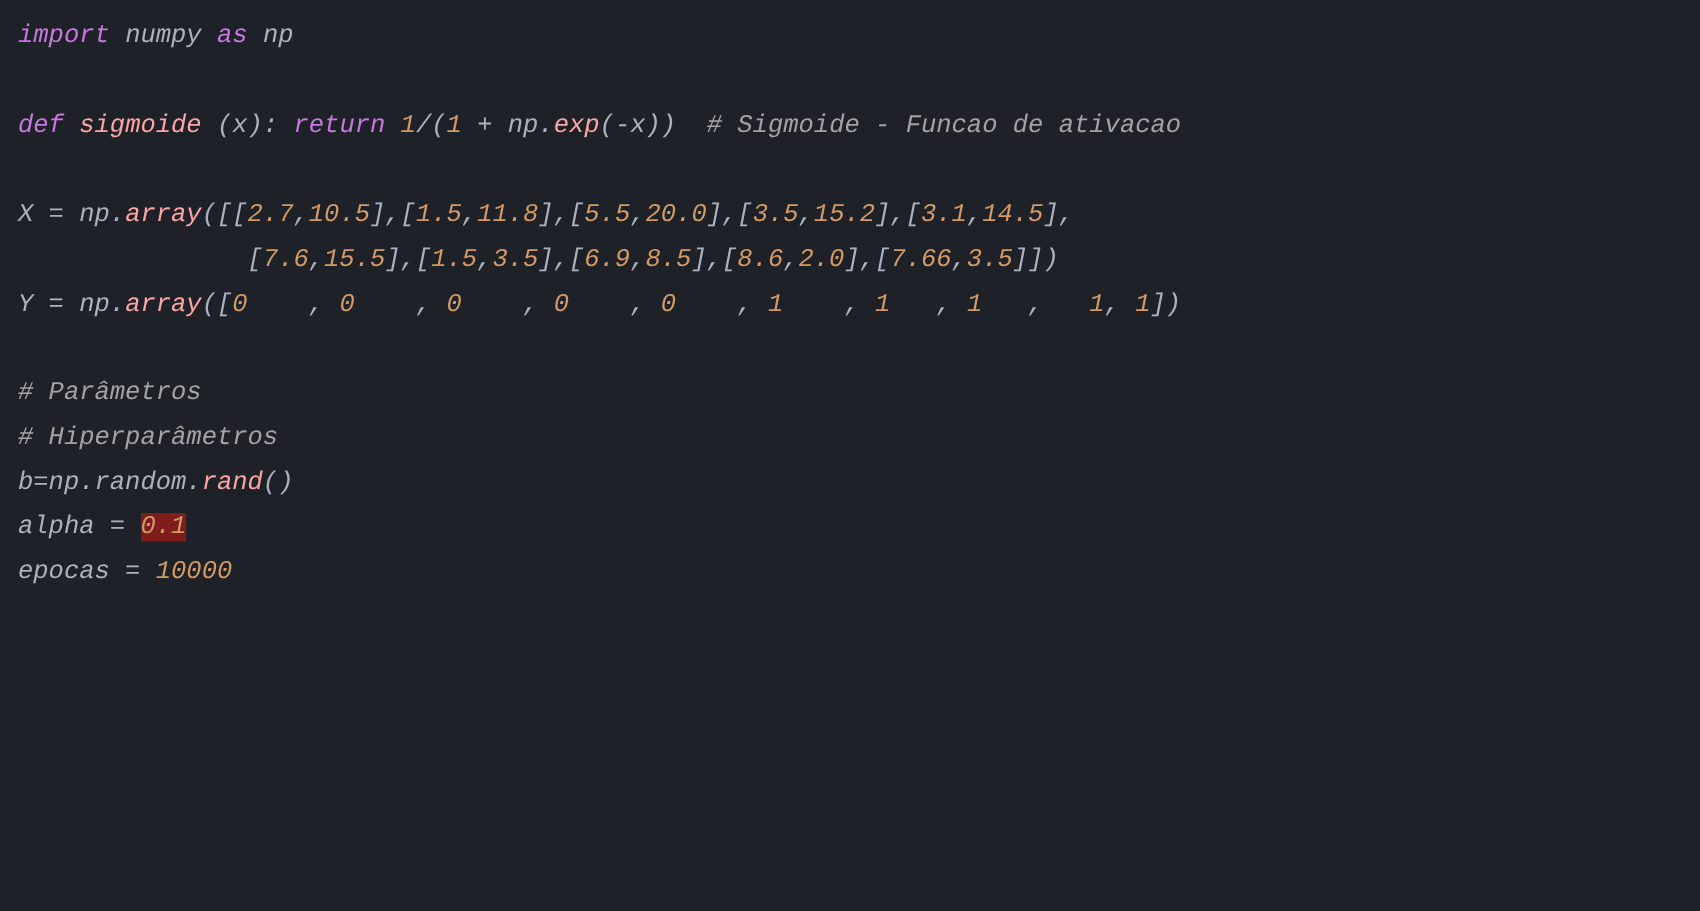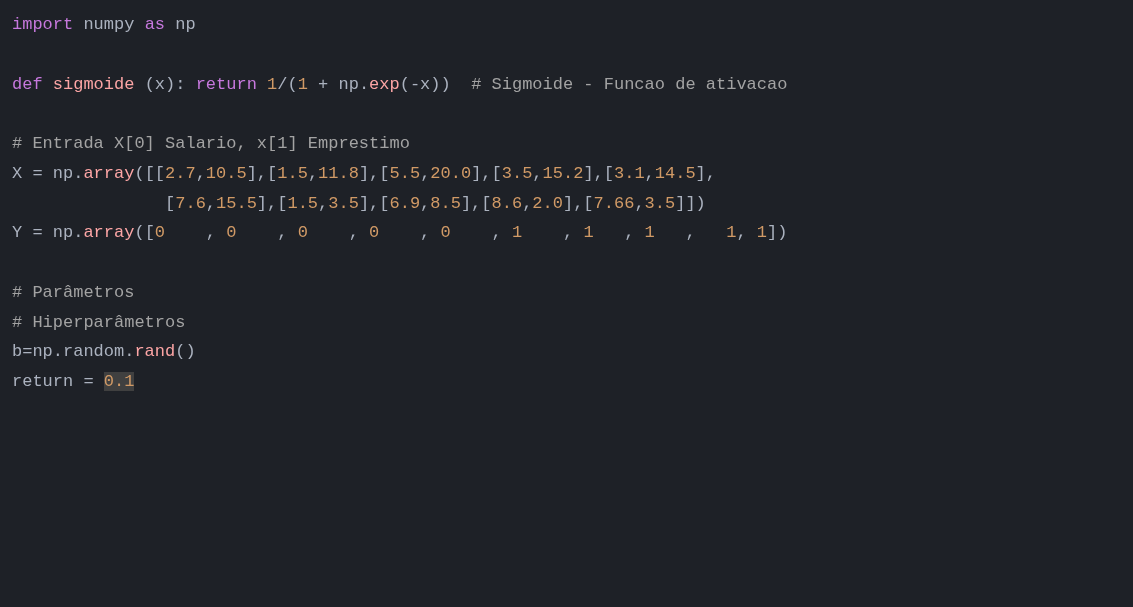--- a/index.html
+++ b/index.html
@@ -13,51 +13,52 @@
       font-family: 'Consolas', 'Monaco', 'Courier New', monospace;
       font-size: 17px;
       line-height: 1.75;
       padding: 10px 12px;
       width: 1133px;
       height: 607px;
       overflow: hidden;
     }
     .code-line {
       white-space: pre;
+      font-style: italic;
     }
     .keyword {
       color: #c678dd;
     }
     .function-name {
       color: #fca5a5;
     }
     .comment {
       color: #a3a3a3;
     }
     .number {
       color: #d19a66;
     }
     .default {
       color: #abb2bf;
     }
     .highlight {
-      background-color: #404040;
+      background-color: #7f1d1d;
     }
   </style>
 </head>
 <body>
 
 <div>
 <div class="code-line"><span class="keyword">import</span><span class="default"> </span><span class="default">numpy</span><span class="default"> </span><span class="keyword">as</span><span class="default"> </span><span class="default">np</span></div>
 <div class="code-line">&nbsp;</div>
 <div class="code-line"><span class="keyword">def</span><span class="default"> </span><span class="function-name">sigmoide</span><span class="default"> (x): </span><span class="keyword">return</span><span class="default"> </span><span class="number">1</span><span class="default">/(</span><span class="number">1</span><span class="default"> + np.</span><span class="function-name">exp</span><span class="default">(-x))  </span><span class="comment"># Sigmoide - Funcao de ativacao</span></div>
 <div class="code-line">&nbsp;</div>
-<div class="code-line"><span class="comment"># Entrada X[0] Salario, x[1] Emprestimo</span></div>
 <div class="code-line"><span class="default">X = np.</span><span class="function-name">array</span><span class="default">([[</span><span class="number">2.7</span><span class="default">,</span><span class="number">10.5</span><span class="default">],[</span><span class="number">1.5</span><span class="default">,</span><span class="number">11.8</span><span class="default">],[</span><span class="number">5.5</span><span class="default">,</span><span class="number">20.0</span><span class="default">],[</span><span class="number">3.5</span><span class="default">,</span><span class="number">15.2</span><span class="default">],[</span><span class="number">3.1</span><span class="default">,</span><span class="number">14.5</span><span class="default">],</span></div>
 <div class="code-line"><span class="default">               [</span><span class="number">7.6</span><span class="default">,</span><span class="number">15.5</span><span class="default">],[</span><span class="number">1.5</span><span class="default">,</span><span class="number">3.5</span><span class="default">],[</span><span class="number">6.9</span><span class="default">,</span><span class="number">8.5</span><span class="default">],[</span><span class="number">8.6</span><span class="default">,</span><span class="number">2.0</span><span class="default">],[</span><span class="number">7.66</span><span class="default">,</span><span class="number">3.5</span><span class="default">]])</span></div>
 <div class="code-line"><span class="default">Y = np.</span><span class="function-name">array</span><span class="default">([</span><span class="number">0</span><span class="default">    , </span><span class="number">0</span><span class="default">    , </span><span class="number">0</span><span class="default">    , </span><span class="number">0</span><span class="default">    , </span><span class="number">0</span><span class="default">    , </span><span class="number">1</span><span class="default">    , </span><span class="number">1</span><span class="default">   , </span><span class="number">1</span><span class="default">   ,   </span><span class="number">1</span><span class="default">, </span><span class="number">1</span><span class="default">])</span></div>
 <div class="code-line">&nbsp;</div>
 <div class="code-line"><span class="comment"># Parâmetros</span></div>
 <div class="code-line"><span class="comment"># Hiperparâmetros</span></div>
 <div class="code-line"><span class="default">b=np.random.</span><span class="function-name">rand</span><span class="default">()</span></div>
-<div class="code-line"><span class="default">return = </span><span class="number highlight">0.1</span></div>
+<div class="code-line"><span class="default">alpha = </span><span class="number highlight">0.1</span></div>
+<div class="code-line"><span class="default">epocas = </span><span class="number">10000</span></div>
 <div class="code-line">&nbsp;</div>
 </div>
 
 </body></html>

